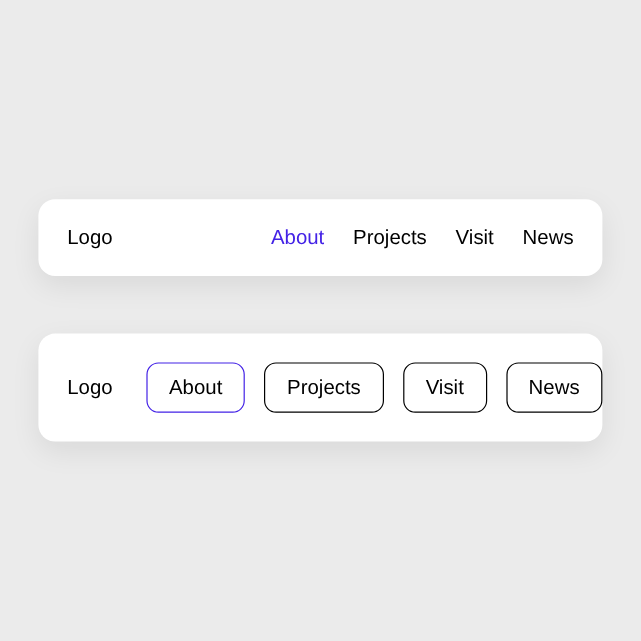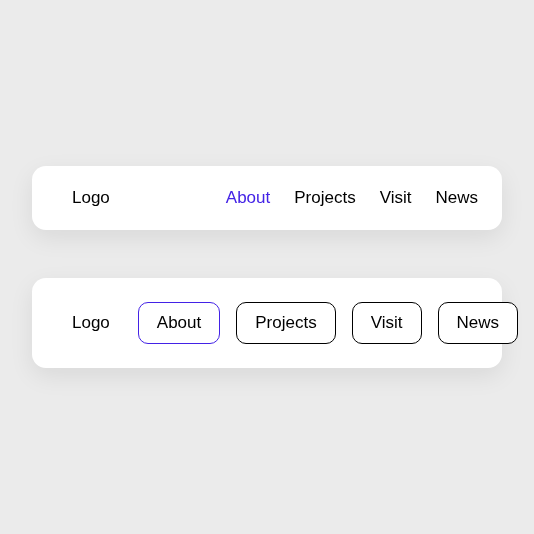--- a/index.html
+++ b/index.html
@@ -24,21 +24,20 @@
       border-radius: 14px;
       box-shadow: 0 8px 24px rgba(0,0,0,0.08);
       display: flex;
       align-items: center;
       padding: 22px 24px;
     }
     .logo {
       font-size: 17px;
       color: #000;
       font-weight: 400;
-      margin-left: 16px;
     }
     .nav-a {
       justify-content: space-between;
     }
     .nav-a .links {
       display: flex;
       gap: 24px;
       align-items: center;
     }
     .nav-a .link {

